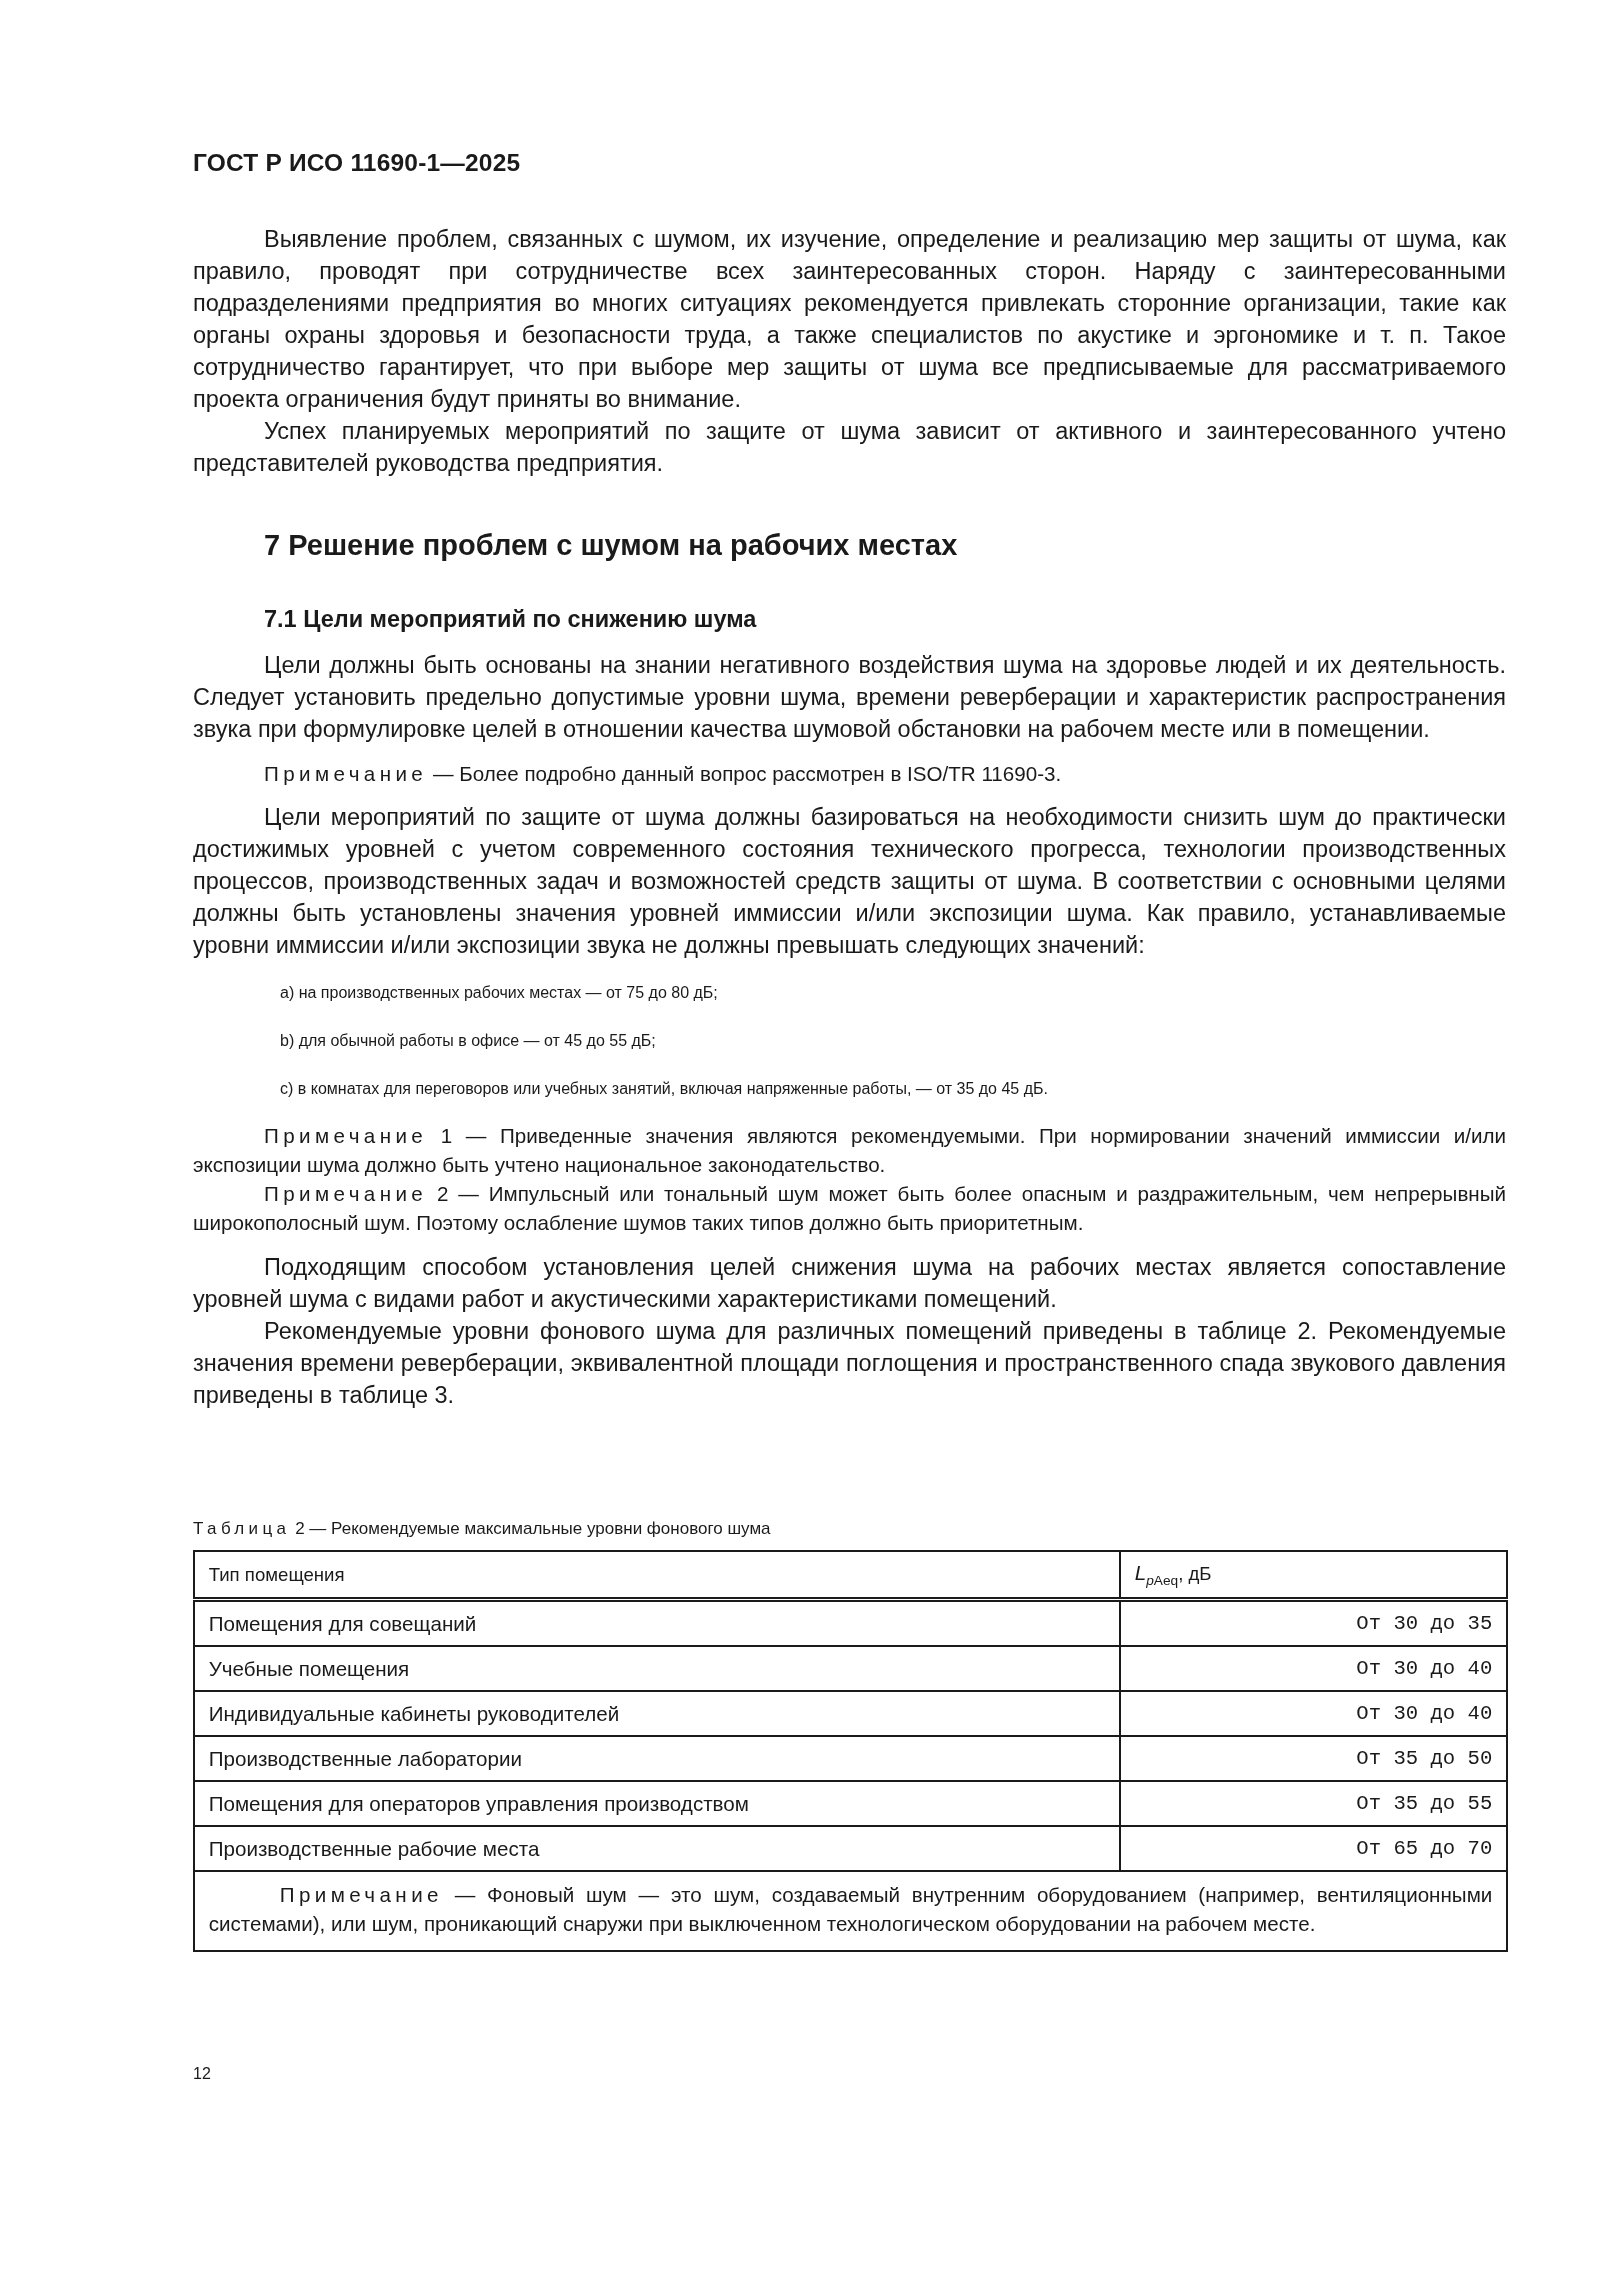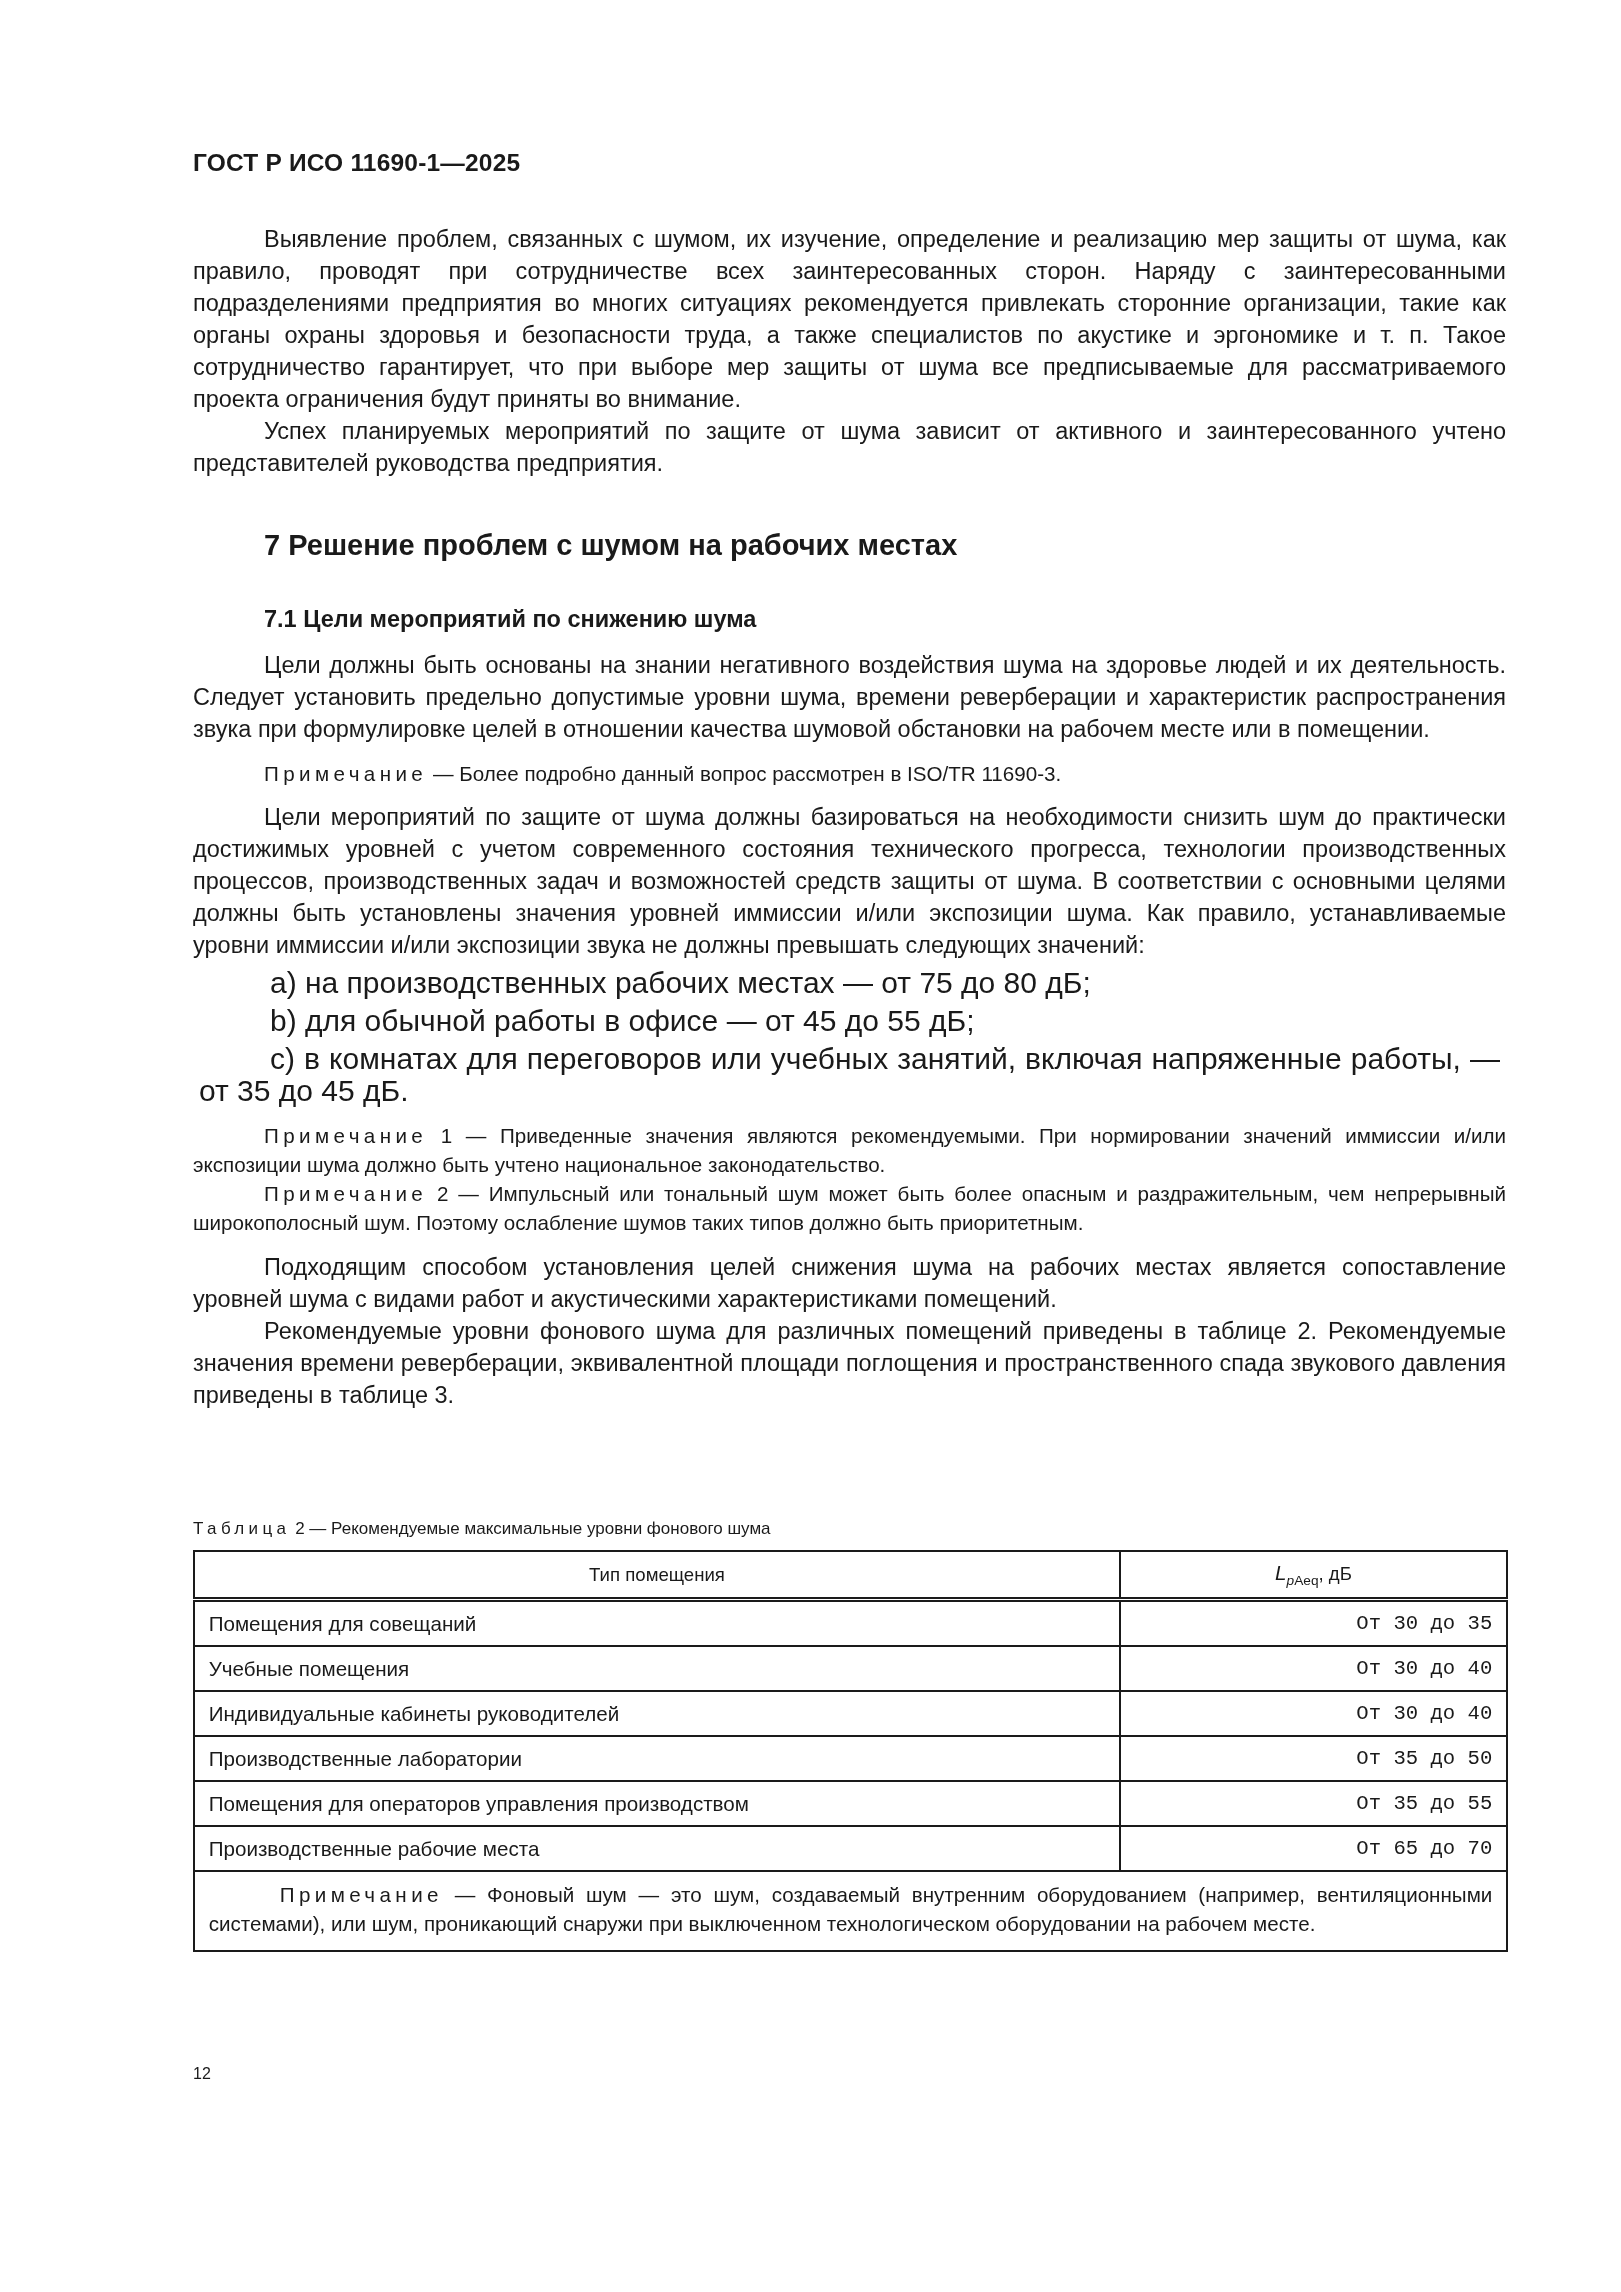--- a/index.html
+++ b/index.html
@@ -22,31 +22,31 @@
     margin: 0; font-size: 20.6px; line-height: 29px;
     text-align: justify; text-indent: 71px;
   }
   .spaced { letter-spacing: 4.4px; }
   h2.section {
     margin: 0; font-size: 29px; font-weight: bold; padding-left: 71px;
   }
   h3.subsection {
     margin: 0; font-size: 23.5px; font-weight: bold; padding-left: 71px;
   }
-  .list-item { margin: 6px; font-size: 30px; line-height: 32px; text-indent: 71px; text-align: justify; }
+  .list-item { margin: 16px; font-size: 16px; line-height: 32px; text-indent: 71px; text-align: justify; }
   .table-caption { font-size: 17px; line-height: 27.4px; }
   table.data {
     border-collapse: collapse; width: 1313px;
     font-size: 20.6px; table-layout: fixed;
   }
   table.data td, table.data th {
     border: 2.9px solid #1a1a1a; padding: 0 13.7px; height: 43px;
     font-weight: normal; vertical-align: middle;
   }
-  table.data th { height: 45px; border-bottom: 5.9px double #1a1a1a; text-align: center; font-size: 18.6px; }
+  table.data th { height: 45px; border-bottom: 5.9px double #1a1a1a; text-align: left; font-size: 18.6px; }
   table.data td.val { text-align: right; font-family: Liberation Mono, monospace; }
   table.data td.note-cell {
     padding: 7.8px 13.7px 11.8px 13.7px; font-size: 20.6px; line-height: 29px;
     text-align: justify; text-indent: 71px; height: auto;
   }
   .sub { font-size: 13.7px; vertical-align: -4.9px; font-style: italic; }
   .sub .up { font-style: normal; }
   .page-num { position: absolute; top: 2065px; left: 0; font-size: 16px; text-align: center; }
 </style>
 </head>

